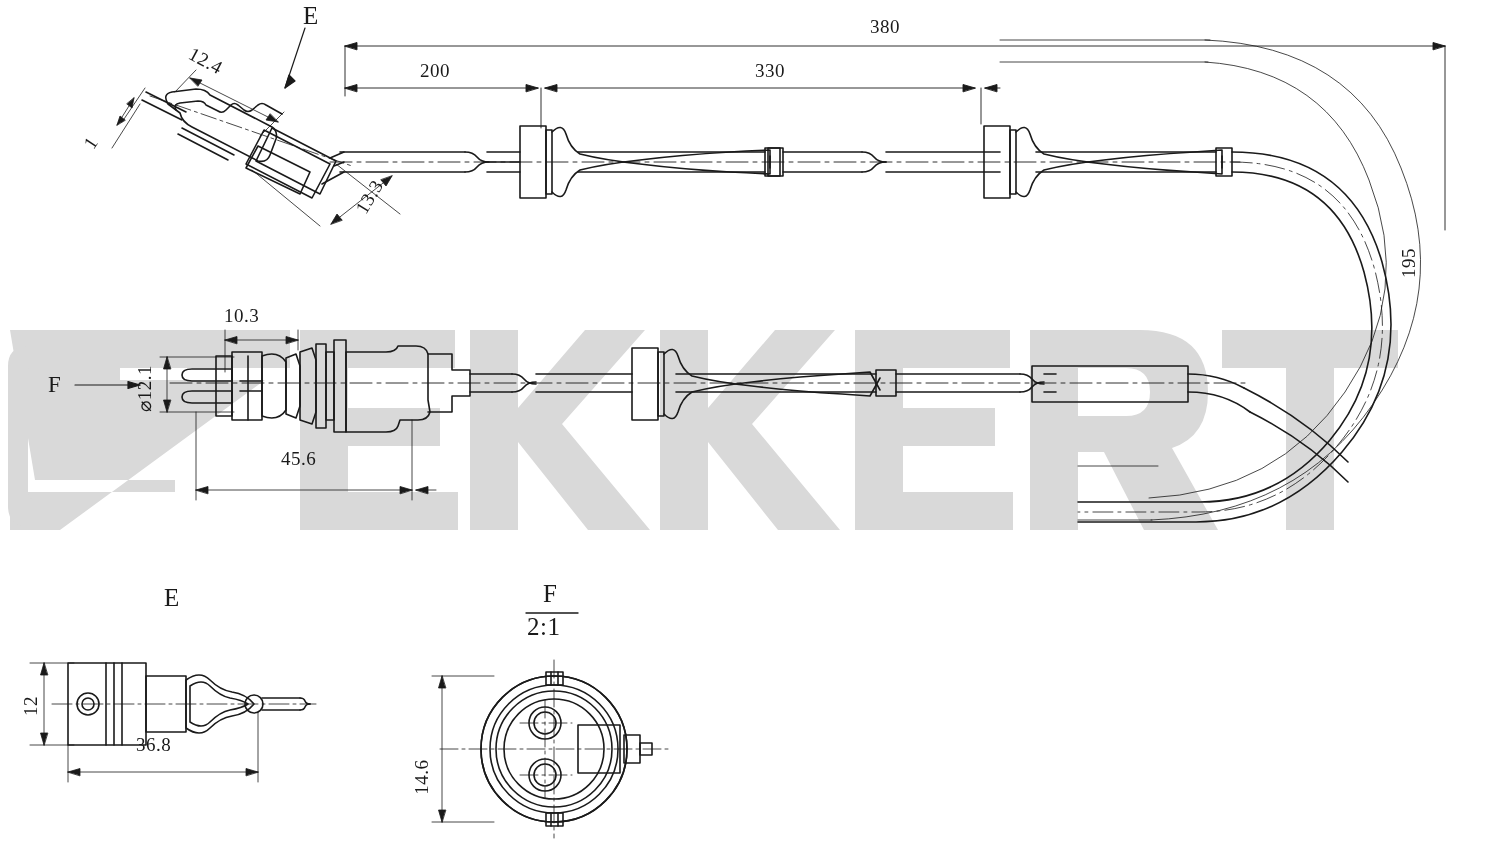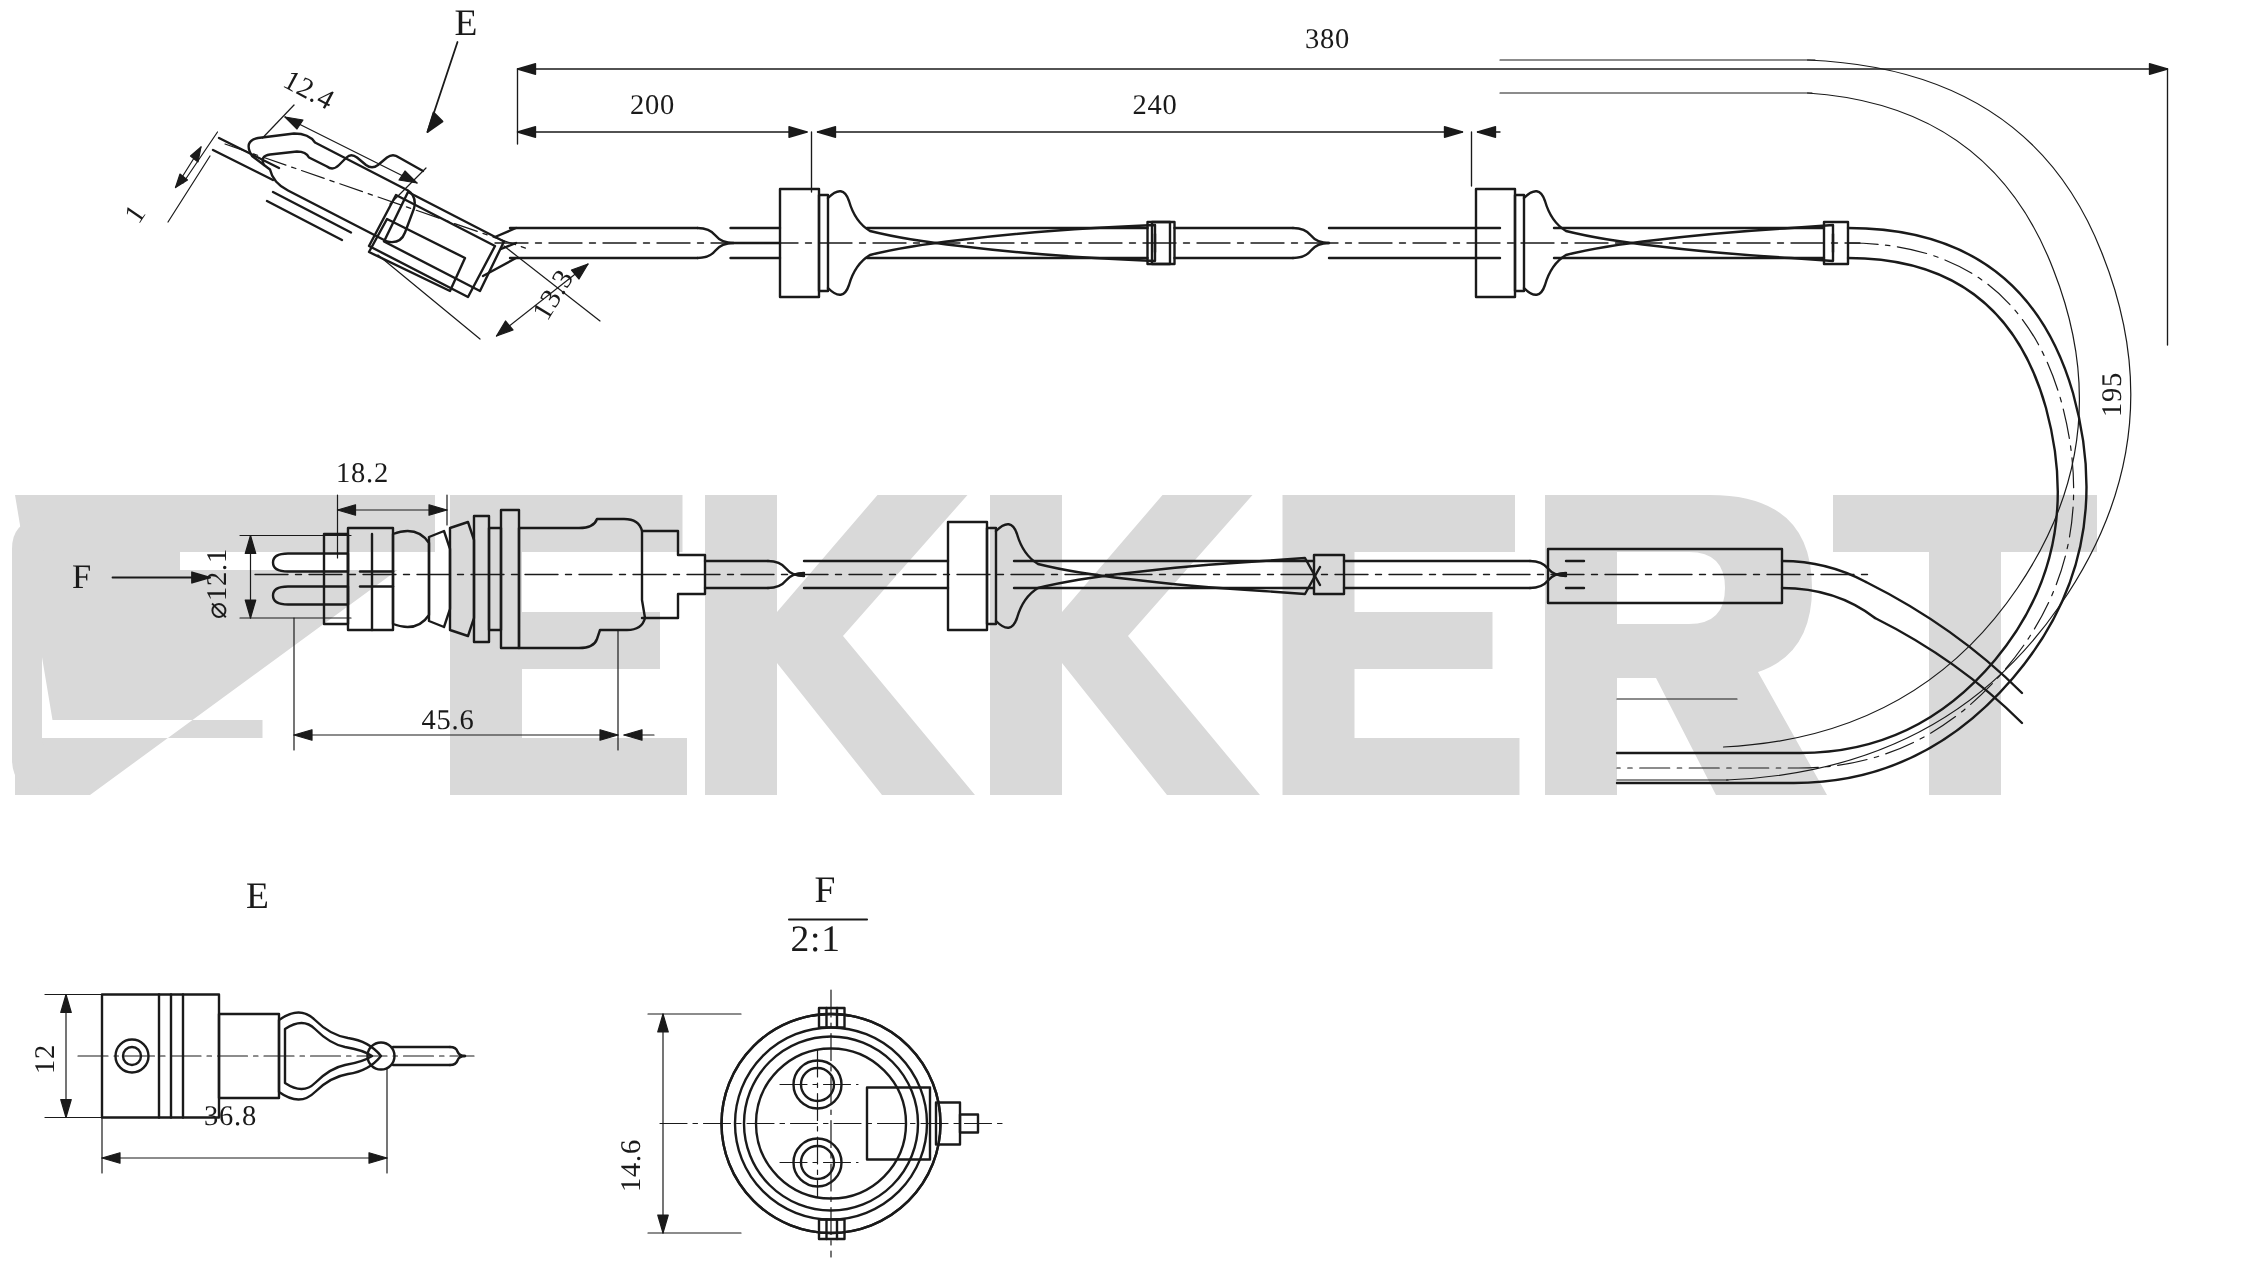--- a/index.html
+++ b/index.html
@@ -350,37 +350,37 @@
       </g>
     </g>
   </svg>
 
   <div class="dimtxt" style="left:303px; top:2px; font-size:25px;">E</div>
 
   <div class="dimtxt" style="left:870px; top:16px; font-size:19px;">380</div>
 
   <div class="dimtxt" style="left:420px; top:60px; font-size:19px;">200</div>
 
-  <div class="dimtxt" style="left:755px; top:60px; font-size:19px;">240</div>
+  <div class="dimtxt" style="left:755px; top:60px; font-size:19px;">330</div>
 
   <div class="dimtxt vert" style="left:1394px; top:252px; font-size:19px; transform:rotate(-90deg);">195</div>
 
   <div class="dimtxt" style="left:188px; top:50px; font-size:19px; transform:rotate(28deg);">12.4</div>
 
   <div class="dimtxt" style="left:86px; top:132px; font-size:19px; transform:rotate(-56deg);">1</div>
 
   <div class="dimtxt" style="left:352px; top:186px; font-size:19px; transform:rotate(-59deg);">13.3</div>
 
   <div class="dimtxt" style="left:48px; top:372px; font-size:23px;">F</div>
 
-  <div class="dimtxt" style="left:224px; top:305px; font-size:19px;">18.2</div>
+  <div class="dimtxt" style="left:224px; top:305px; font-size:19px;">10.3</div>
 
   <div class="dimtxt vert" style="left:121px; top:377px; font-size:19px; transform:rotate(-90deg);">⌀12.1</div>
 
-  <div class="dimtxt" style="left:281px; top:470px; font-size:19px;">45.6</div>
+  <div class="dimtxt" style="left:281px; top:448px; font-size:19px;">45.6</div>
 
   <div class="dimtxt" style="left:164px; top:584px; font-size:25px;">E</div>
 
   <div class="dimtxt vert" style="left:21px; top:695px; font-size:19px; transform:rotate(-90deg);">12</div>
 
   <div class="dimtxt" style="left:136px; top:734px; font-size:19px;text-align:right;">36.8</div>
 
   <div class="dimtxt" style="left:543px; top:580px; font-size:25px;">F</div>
 
   <div class="dimtxt" style="left:527px; top:613px; font-size:25px;">2:1</div>

